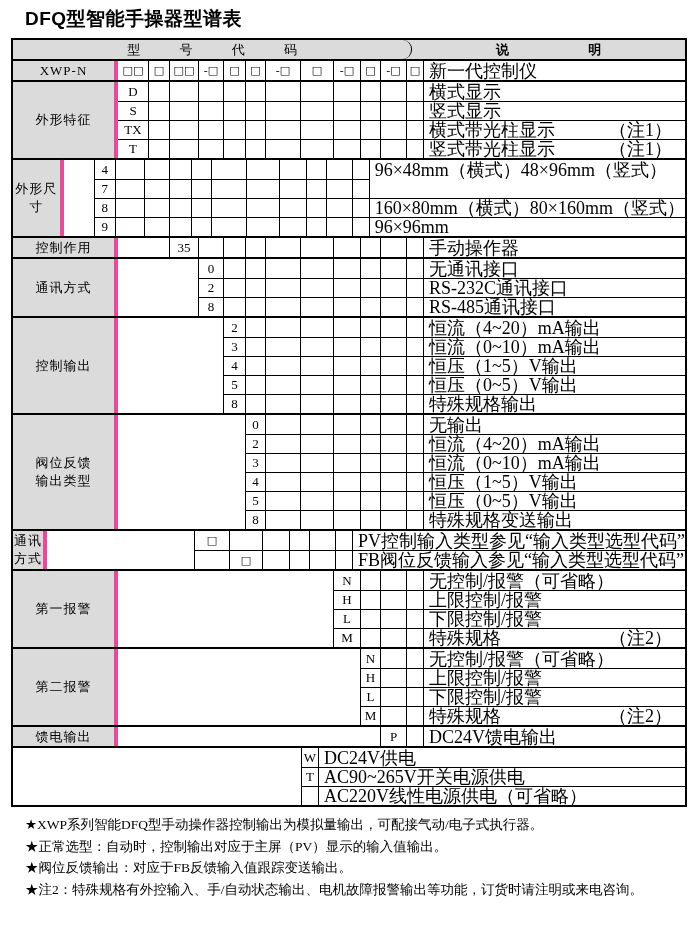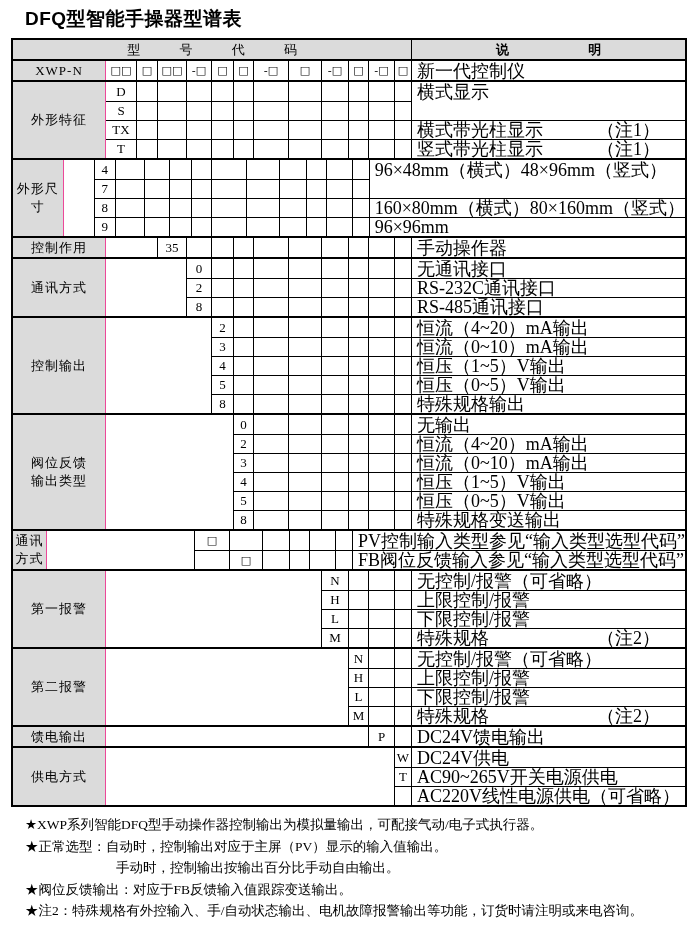--- a/index.html
+++ b/index.html
@@ -3,25 +3,25 @@
 <meta charset="utf-8">
 <style>
   html,body{margin:0;padding:0;background:#fff;}
   body{width:700px;font-family:"Liberation Serif","DejaVu Serif",serif;color:#000;}
   .page{padding-top:4px;}
   .title{font-family:"Liberation Sans","DejaVu Sans",sans-serif;font-weight:bold;
          font-size:19px;margin:2px 0 6px 25px;letter-spacing:0.5px;}
   .tbl{width:676px;margin-left:11px;border:2px solid #000;background:#fff;box-sizing:border-box;}
   .hrow{display:flex;height:19px;background:#dbdbdb;}
   .hrow>div{box-sizing:border-box;display:flex;align-items:center;justify-content:center;
-            font-size:13px;}
+            font-size:13px;border-radius:9px;}
   .hcode{width:399px;border-right:1px solid #000;letter-spacing:18px;padding-left:18px;}
   .hdesc{flex:1;letter-spacing:38px;padding-left:38px;font-weight:bold;}
   .sec{display:flex;border-top:2px solid #000;align-items:stretch;}
-  .lbl{width:93px;background:#dbdbdb;border-right:1px solid #ec4899;box-sizing:border-box;
+  .lbl{width:105px;background:#dbdbdb;border-right:4px solid #ec4899;box-sizing:border-box;
        display:flex;align-items:center;justify-content:center;text-align:center;
        font-size:13px;letter-spacing:1px;white-space:pre-line;line-height:1.35;}
   .mrow{display:flex;flex:1;height:19px;}
   .c{box-sizing:border-box;border-right:1px solid #000;display:flex;align-items:center;
      justify-content:center;font-size:11px;font-family:"DejaVu Sans",sans-serif;}
   .body{flex:1;display:flex;flex-direction:column;}
   .r{display:flex;height:19px;}
   .r>div{box-sizing:border-box;}
   .r+.r>.bc{border-top:1px solid #000;}
   .blank{border-right:1px solid #000;}
@@ -95,20 +95,21 @@
             <div class="e bc w29"></div>
             <div class="e bc w25"></div>
             <div class="e bc w22"></div>
             <div class="e bc w20"></div>
             <div class="e bc w35"></div>
             <div class="e bc w33"></div>
             <div class="e bc w27"></div>
             <div class="e bc w20"></div>
             <div class="e bc w26"></div>
             <div class="e bc w17"></div>
+          <div class="desc bc">竖式显示</div>
         </div>
         <div class="r">
           <div class="code bc w31">TX</div>
           <div class="e bc w21"></div>
             <div class="e bc w29"></div>
             <div class="e bc w25"></div>
             <div class="e bc w22"></div>
             <div class="e bc w20"></div>
             <div class="e bc w35"></div>
             <div class="e bc w33"></div>
@@ -509,21 +510,20 @@
         <div class="r">
           <div class="blank b263"></div>
           <div class="code bc w26">P</div>
           <div class="e bc w17"></div>
           <div class="desc bc">DC24V馈电输出</div>
         </div>
       </div>
     </div>
 
     <div class="sec">
-      <div class="lbl">供电方式</div>
       <div class="body">
         <div class="r">
           <div class="blank b289"></div>
           <div class="code bc w17">W</div>
           <div class="desc bc">DC24V供电</div>
         </div>
         <div class="r">
           <div class="blank b289"></div>
           <div class="code bc w17">T</div>
           <div class="desc bc">AC90~265V开关电源供电</div>
@@ -534,17 +534,16 @@
           <div class="desc bc">AC220V线性电源供电（可省略）</div>
         </div>
       </div>
     </div>
 
   </div>
 
   <div class="notes">
     <div class="note">★XWP系列智能DFQ型手动操作器控制输出为模拟量输出，可配接气动/电子式执行器。</div>
     <div class="note">★正常选型：自动时，控制输出对应于主屏（PV）显示的输入值输出。</div>
-    <div class="note indent">手动时，控制输出按输出百分比手动自由输出。</div>
     <div class="note">★阀位反馈输出：对应于FB反馈输入值跟踪变送输出。</div>
     <div class="note">★注2：特殊规格有外控输入、手/自动状态输出、电机故障报警输出等功能，订货时请注明或来电咨询。</div>
   </div>
 </div>
 
 </body></html>

